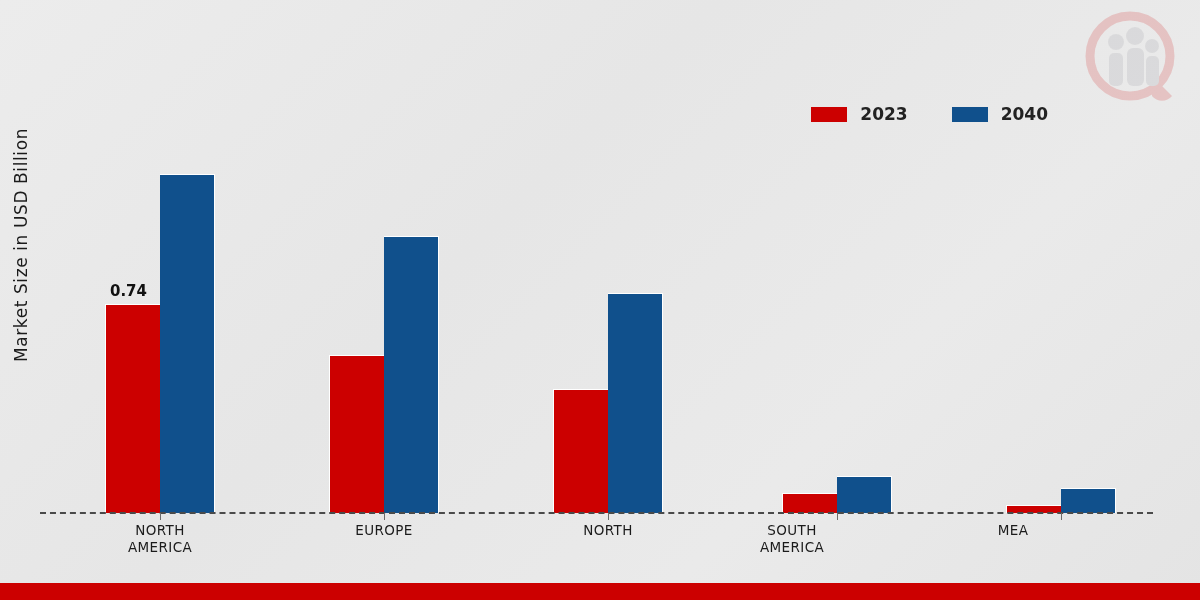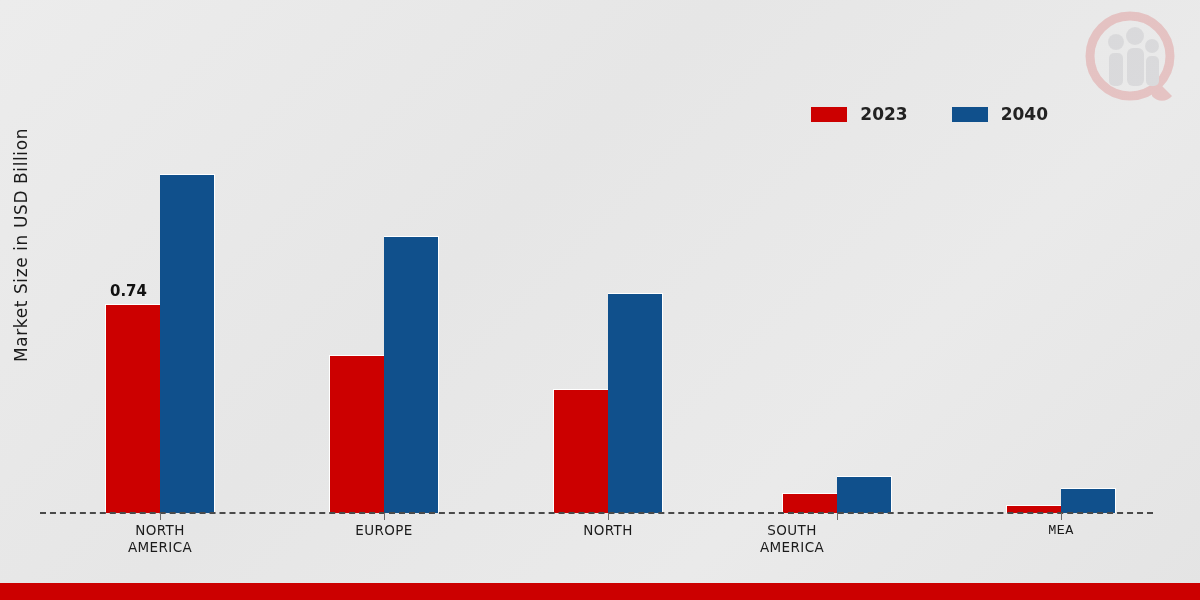--- a/index.html
+++ b/index.html
@@ -224,14 +224,14 @@
     <div class="cat-label" style="left: 80px; width: 160px;">NORTH
 AMERICA</div>
     <div class="tick" style="left: 384px;"></div>
     <div class="cat-label" style="left: 304px; width: 160px;">EUROPE</div>
     <div class="tick" style="left: 608px;"></div>
     <div class="cat-label" style="left: 528px; width: 160px;">NORTH</div>
     <div class="tick" style="left: 837px;"></div>
     <div class="cat-label" style="left: 712px; width: 160px;">SOUTH
 AMERICA</div>
     <div class="tick" style="left: 1061px;"></div>
-    <div class="cat-label" style="left: 981px; width: 160px; font-family: Liberation Mono, monospace;">MEA</div>
+    <div class="cat-label" style="left: 933px; width: 160px;">MEA</div>
   </div>
 
 </body></html>

